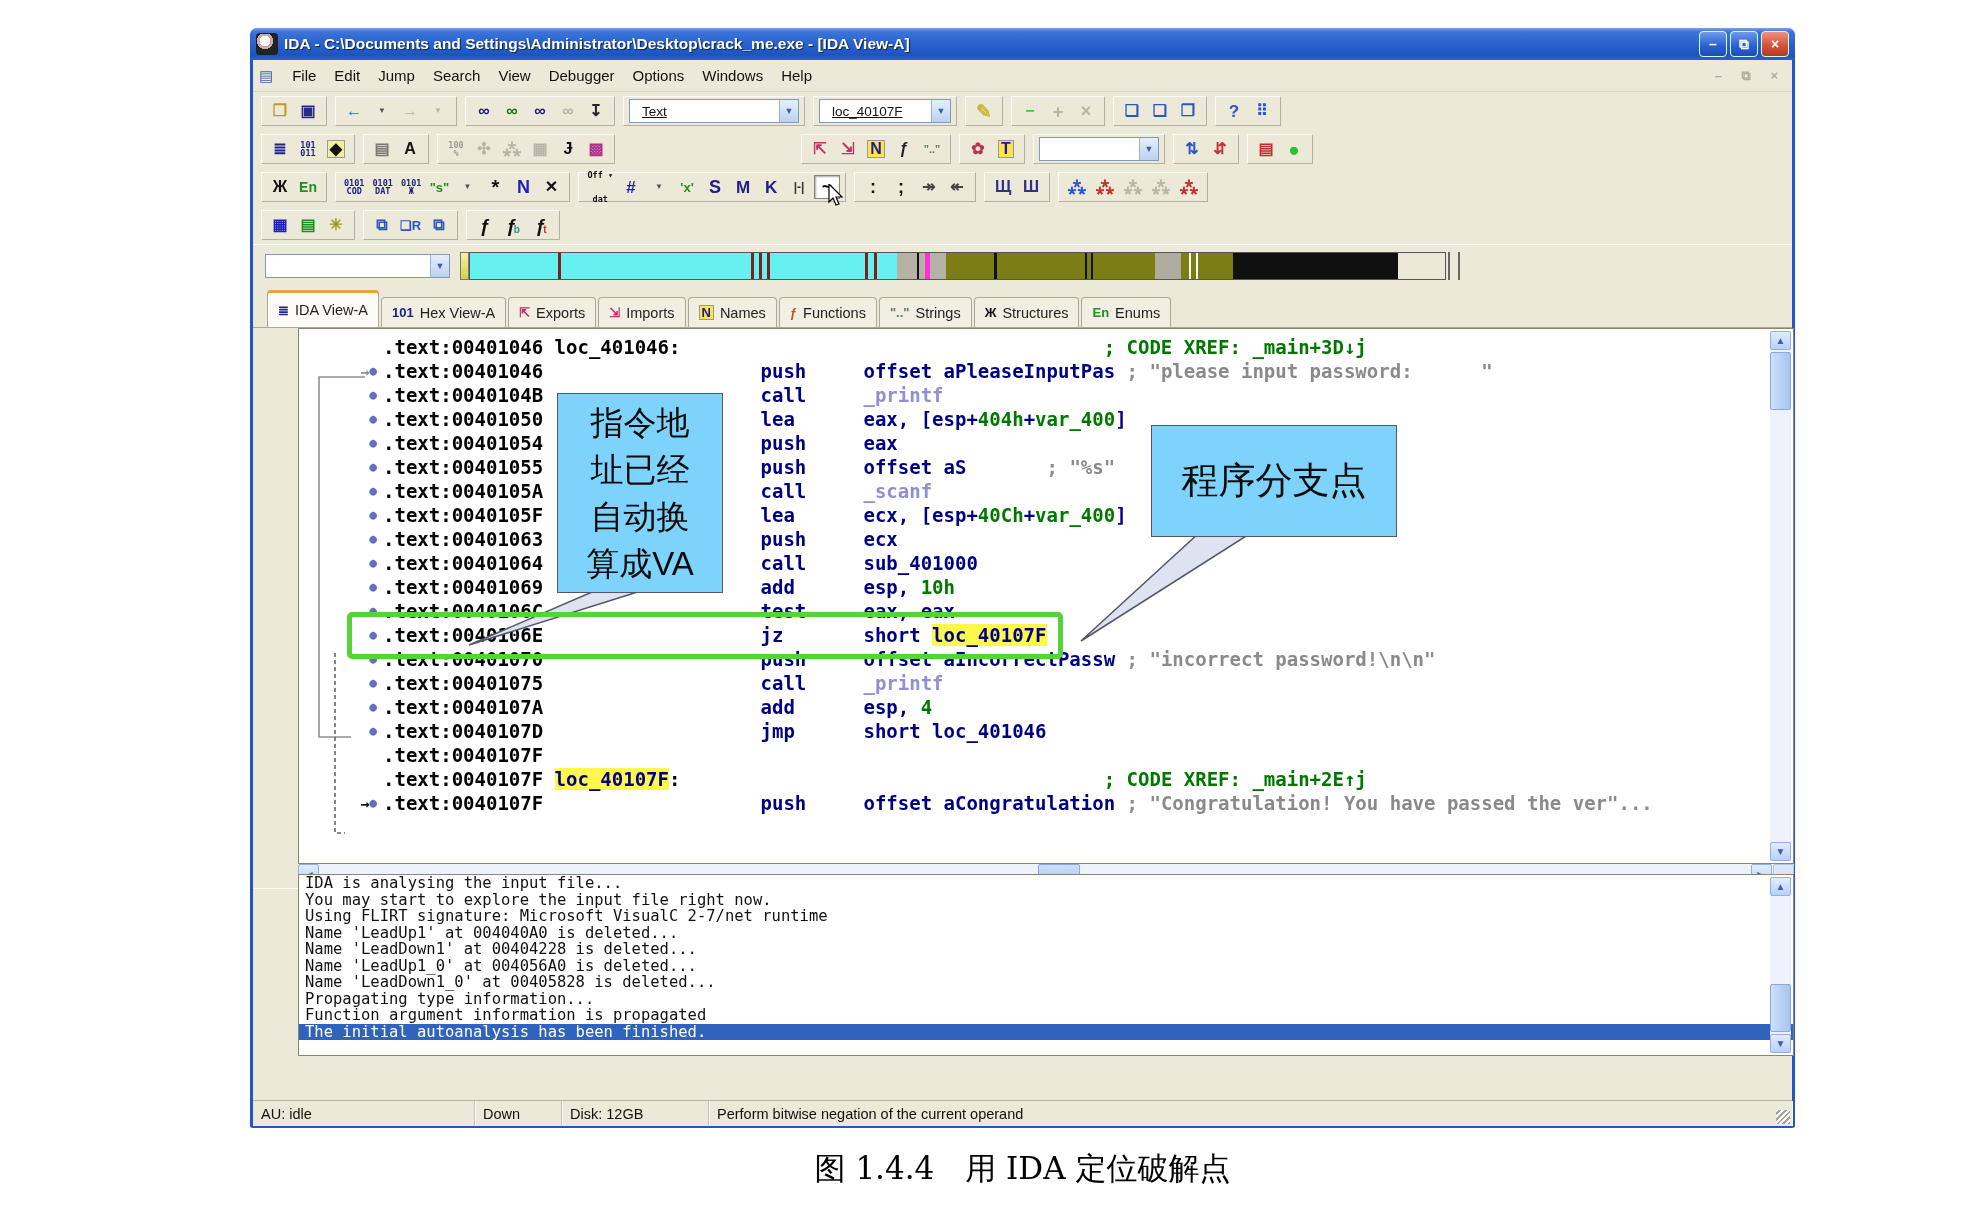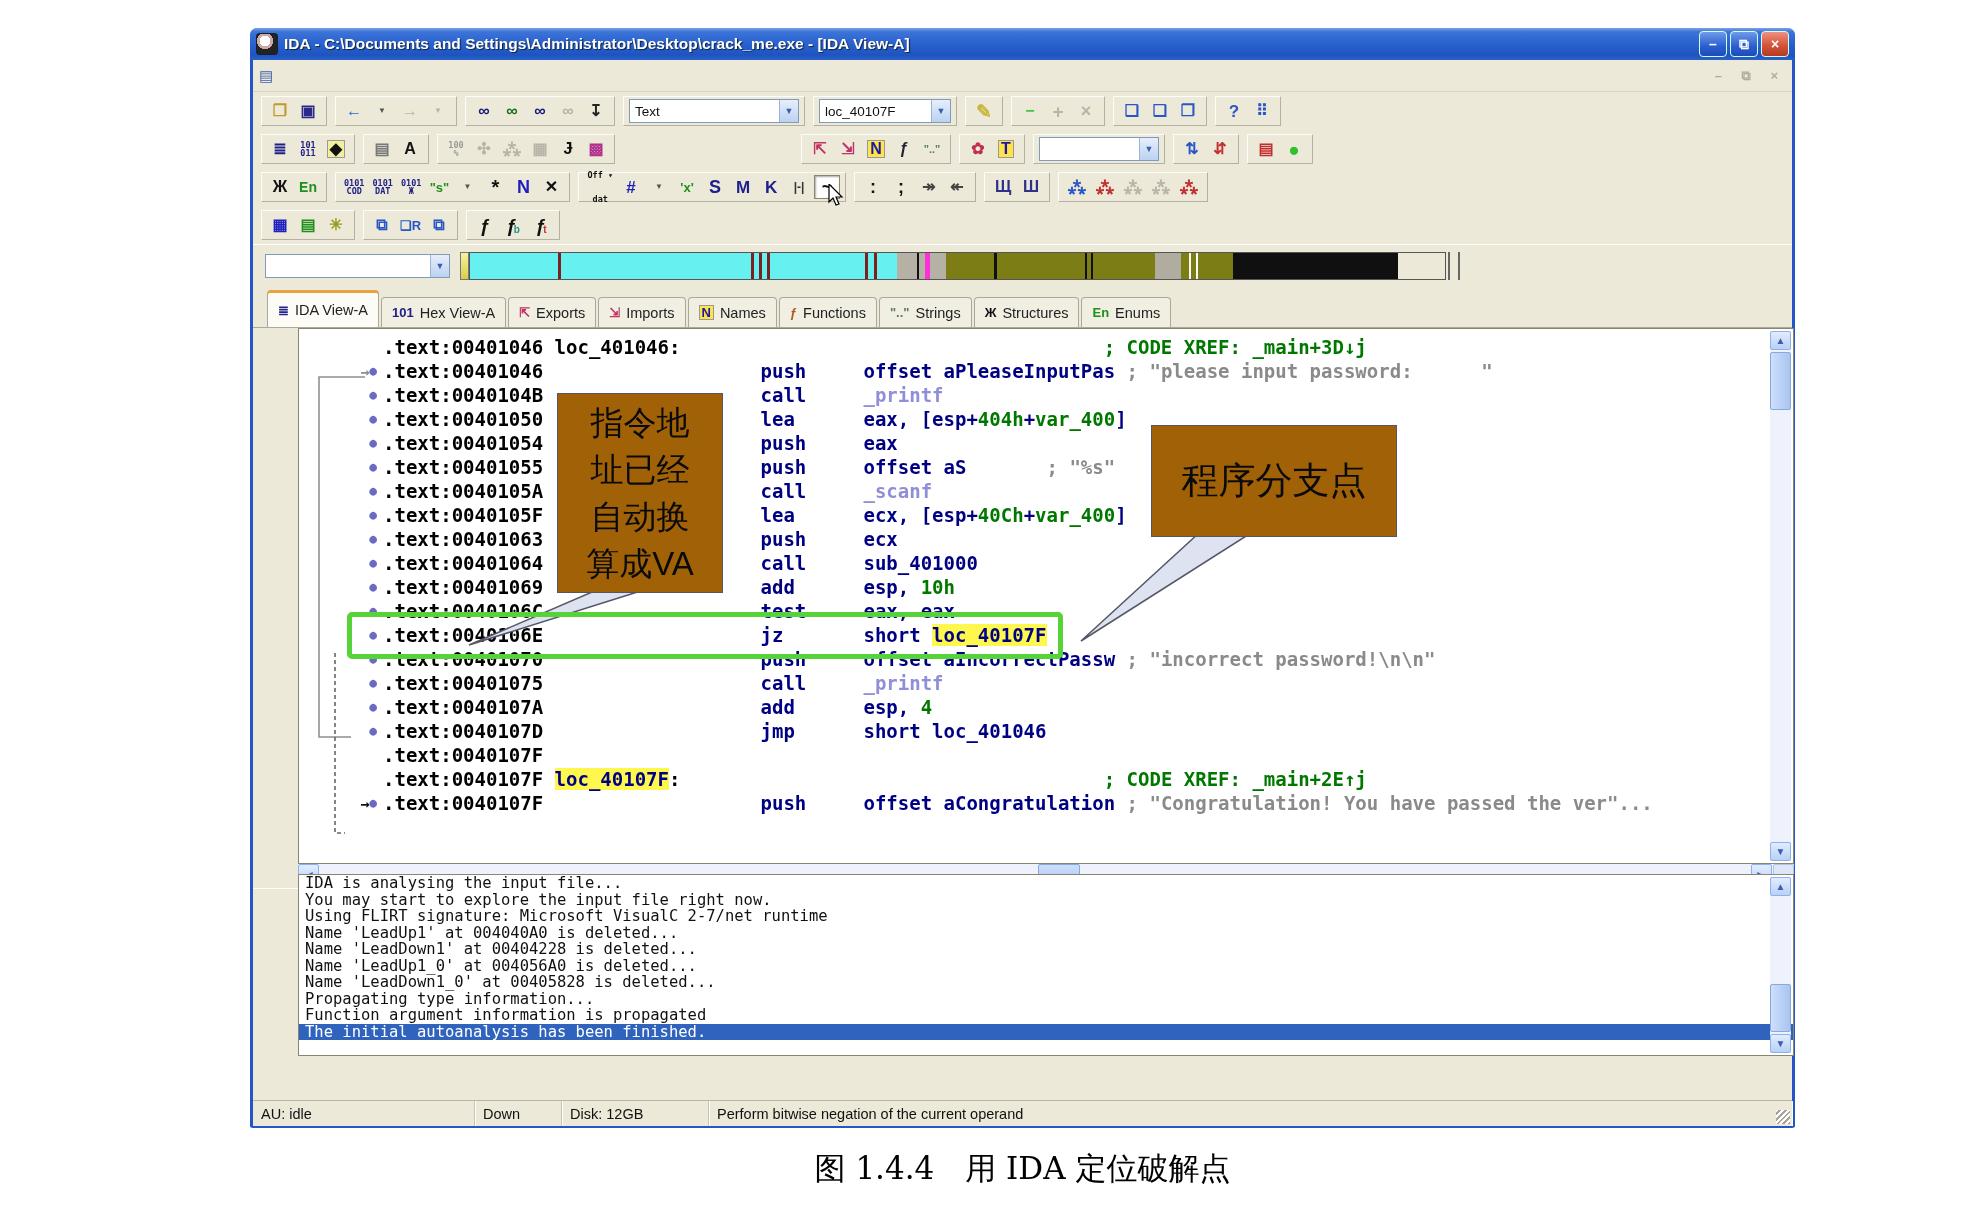--- a/index.html
+++ b/index.html
@@ -34,22 +34,22 @@
   .tb-btn{position:relative;min-width:26px;height:24px;display:flex;align-items:center;justify-content:center;
     padding:0 2px;box-sizing:border-box;border:1px solid transparent;}
   .tb-btn .glyph{font-size:16px;font-weight:bold;line-height:1;}
   .tb-btn.disabled .glyph{color:#b8b4a8 !important;}
   .tb-btn.pressed{border:1px solid #8a8671;background:#fff;box-shadow:inset 1px 1px 2px #aaa;}
   .tb-btn .badge{padding:0 2px;border:1px solid #999;}
   .tb-btn .sub{font-size:10px;font-weight:bold;margin-left:-3px;margin-top:8px;}
   .two{display:flex;flex-direction:column;line-height:8px;}
   .two-l{font-size:8.5px;font-weight:bold;text-align:center;font-family:"DejaVu Sans Mono",monospace;}
   .tb-combo{height:24px;background:#fff;border:1px solid #7f9db9;display:flex;align-items:center;box-sizing:border-box;}
-  .combo-text{flex:1;font-size:13.5px;padding:0 5px;white-space:nowrap;overflow:hidden;
-    font-family:"Liberation Sans",sans-serif;color:#111;}
+  .combo-text{flex:1;font-size:13.5px;padding:0 12px;white-space:nowrap;overflow:hidden;
+    font-family:"Liberation Sans",sans-serif;color:#111;text-decoration:underline;}
   .combo-arrow{width:18px;height:100%;background:linear-gradient(180deg,#e6eefb,#bcd2f2);
     border-left:1px solid #9ab5d8;color:#3a5fae;font-size:9px;display:flex;align-items:center;justify-content:center;}
   .cursor-svg{position:absolute;left:12px;top:8px;pointer-events:none;z-index:5;}
   
   .navrow{position:absolute;left:0;top:216px;width:100%;height:42px;display:flex;align-items:center;
     padding:0 12px;box-sizing:border-box;border-top:1px solid #fff;}
   .nav-combo{width:185px;margin-right:10px;}
   .band-wrap{display:flex;align-items:center;height:28px;}
   .band-marker{width:9px;height:28px;background:linear-gradient(180deg,#f6f2a0,#d8ce4a);border:1px solid #777;box-sizing:border-box;}
   .band{display:flex;height:26px;border:1px solid #555;width:975px;overflow:hidden;}
@@ -71,21 +71,21 @@
     font-family:"DejaVu Sans Mono",monospace;font-size:19px;font-weight:bold;padding-left:84px;box-sizing:border-box;}
   .asm-margin{position:absolute;left:40px;top:0;width:38px;text-align:right;font-size:15px;}
   .mdot{color:#6a6ac0;font-size:13px;vertical-align:2px;}
   .marr-g{color:#8f8f8f;} .marr-b{color:#111;}
   .sg-k{color:#000;} .sg-b{color:#000082;} .sg-g{color:#007800;}
   .sg-c{color:#8a8a8a;} .sg-l{color:#8f8fd8;}
   .sg-y{color:#000082;background:#fef74e;}
   .flow-svg,.callout-svg{position:absolute;left:0;top:0;pointer-events:none;}
   .green-box{position:absolute;left:48px;top:283px;width:716px;height:47px;border:5px solid #55d338;
     border-radius:5px;box-sizing:border-box;z-index:4;}
-  .callout{position:absolute;background:#a16207;border:1px solid #556;z-index:3;
+  .callout{position:absolute;background:#7dd3fc;border:1px solid #556;z-index:3;
     display:flex;align-items:center;justify-content:center;text-align:center;color:#0a0a0a;}
   .callout1{left:258px;top:64px;width:164px;height:198px;font-size:33px;line-height:47px;white-space:pre-line;}
   .callout2{left:852px;top:96px;width:244px;height:110px;font-size:37px;}
   
   .vscroll{position:absolute;right:2px;top:2px;bottom:2px;width:21px;background:#eef2fc;}
   .sb-btn{position:absolute;left:0;width:21px;height:19px;background:linear-gradient(180deg,#e2ecfd,#b9d0f6);
     border:1px solid #8cb0f0;border-radius:2px;color:#3a5fae;font-size:10px;display:flex;align-items:center;justify-content:center;box-sizing:border-box;}
   .sb-thumb{position:absolute;left:0;width:21px;background:linear-gradient(90deg,#cde0fb,#a9c4f0);
     border:1px solid #88a8e0;border-radius:2px;box-sizing:border-box;}
   .hscroll{position:absolute;left:45px;top:836px;width:1496px;height:22px;background:#eef2fc;}
@@ -121,20 +121,31 @@
     <div class="titlebar">
       <div class="app-icon"></div>
       <div class="title-text">IDA - C:\Documents and Settings\Administrator\Desktop\crack_me.exe - [IDA View-A]</div>
       <div class="tb-ctl">–</div>
       <div class="tb-ctl">⧉</div>
       <div class="tb-ctl close">×</div>
     </div>
 
     <div class="menubar">
       <span class="child-icon">▤</span>
+      <span style="display:flex;">
+          <span class="menu-item">File</span>
+          <span class="menu-item">Edit</span>
+          <span class="menu-item">Jump</span>
+          <span class="menu-item">Search</span>
+          <span class="menu-item">View</span>
+          <span class="menu-item">Debugger</span>
+          <span class="menu-item">Options</span>
+          <span class="menu-item">Windows</span>
+          <span class="menu-item">Help</span>
+        </span>
       <span class="mdi-ctls">–  ⧉  ×</span>
     </div>
 
     <div class="tbrow" style="top:64px;">
         <div class="tb-group">
           <div class="tb-btn">
             <span class="glyph" style="color: rgb(192, 154, 46);">❐</span>
           </div>
           <div class="tb-btn">
             <span class="glyph" style="color: rgb(42, 42, 138);">▣</span>

